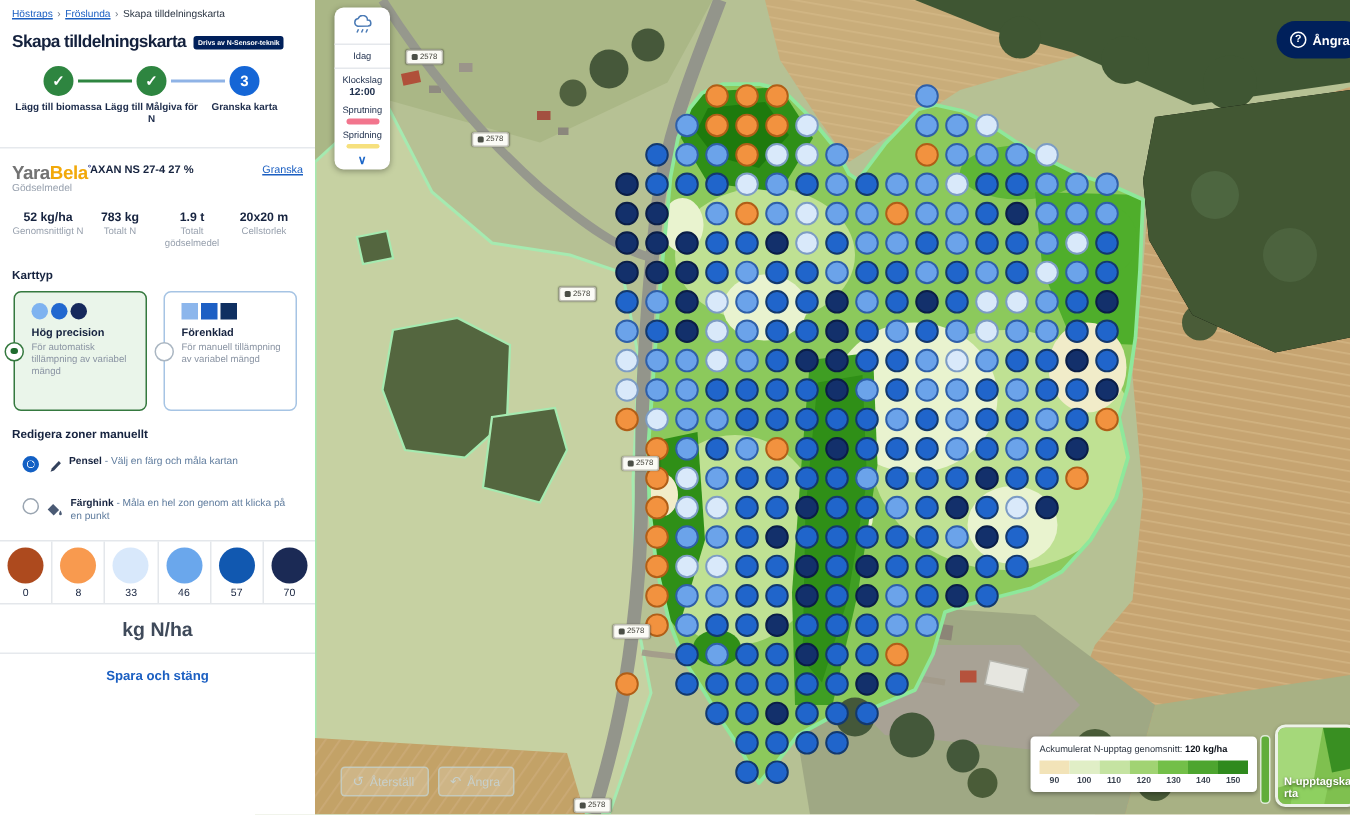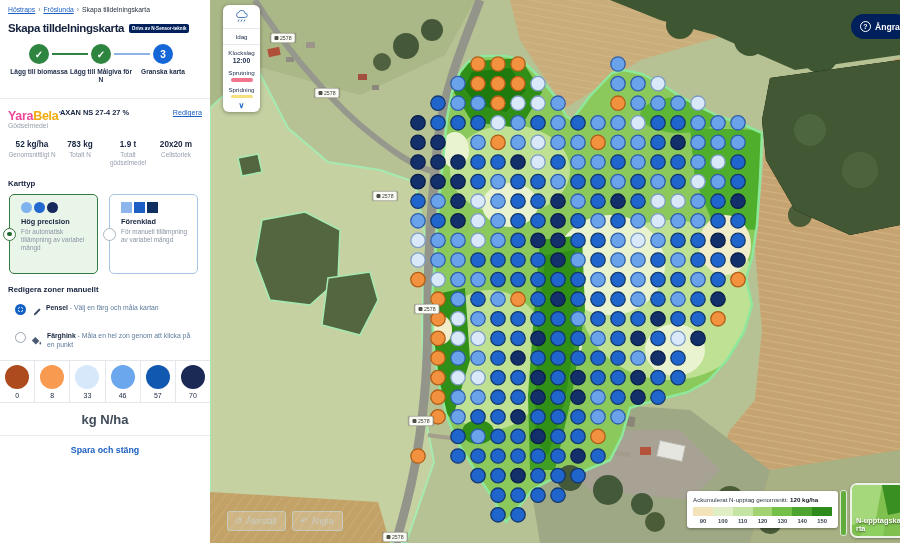--- a/index.html
+++ b/index.html
@@ -28,21 +28,21 @@
   .dotc.active { background:#1566d6; }
   .steplabel { font-size:6.6px; font-weight:bold; color:#1c2b4a; text-align:center; margin-top:4px; line-height:1.25; }
   .conn { position:absolute; top:9px; height:2px; z-index:1; }
   .conn.c1 { left:44px; width:36px; background:#2e8540; }
   .conn.c2 { left:106px; width:36px; background:#8fb3e6; }
 
   .hr { border-top:1px solid #e6e9ed; margin:8px -8px 0 -8px; }
 
   .prodrow { position:relative; margin-top:7px; height:26px; }
   .logo { font-size:12.5px; font-weight:bold; letter-spacing:-0.3px; }
-  .logo .y { color:#ec4899; } .logo .b { color:#f2a90a; }
+  .logo .y { color:#737373; } .logo .b { color:#f2a90a; }
   .logo .tm { font-size:6px; color:#27358c; vertical-align:super; }
   .prodname { position:absolute; left:52px; top:2px; font-size:7.4px; font-weight:bold; color:#16233f; }
   .editlink { position:absolute; right:0; top:2px; font-size:7.2px; color:#1b5fc2; text-decoration:underline; cursor:pointer; }
   .prodcat { position:absolute; left:0; top:16px; font-size:6.8px; color:#98a1ae; }
 
   .stats { display:flex; margin-top:8px; }
   .stat { width:48px; text-align:center; }
   .statv { font-size:8.2px; font-weight:bold; color:#16233f; }
   .statl { font-size:6.4px; color:#98a1ae; margin-top:2px; line-height:1.3; }
 
@@ -163,21 +163,21 @@
             <div class="steplabel">Granska karta</div>
           </div>
         </div>
     </div>
 
     <div class="hr"></div>
 
     <div class="prodrow">
       <span class="logo"><span class="y">Yara</span><span class="b">Bela</span><span class="tm">°</span></span>
       <span class="prodname">AXAN NS 27-4 27 %</span>
-      <span class="editlink">Redigera</span>
+      <span class="editlink">Granska</span>
       <span class="prodcat">Gödselmedel</span>
     </div>
 
     <div class="stats" id="stats">
         <div class="stat">
           <div class="statv">52 kg/ha</div>
           <div class="statl">Genomsnittligt N</div>
         </div>
         <div class="stat">
           <div class="statv">783 kg</div>

